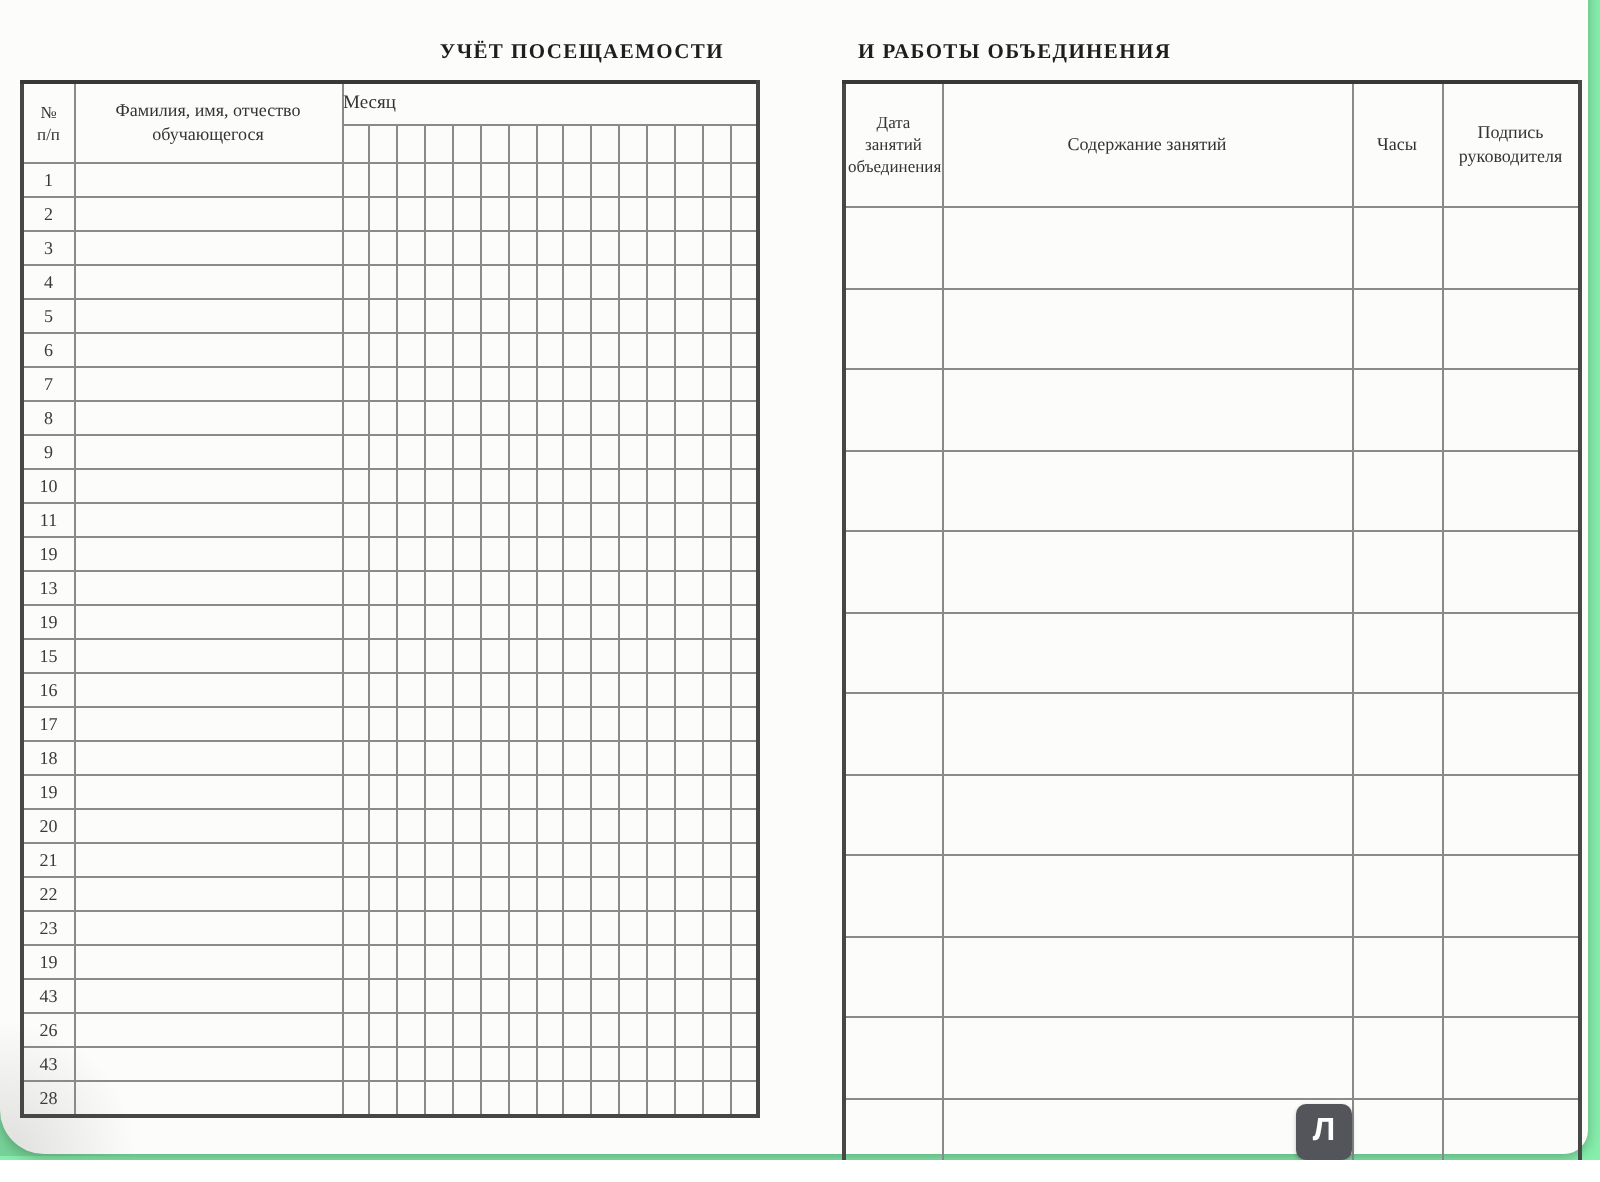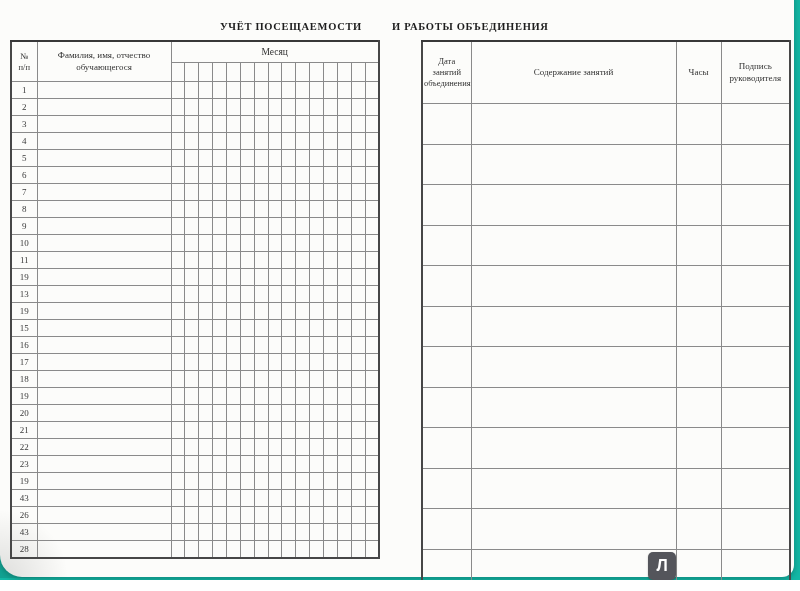--- a/index.html
+++ b/index.html
@@ -1,46 +1,46 @@
 <!DOCTYPE html>
 <html><head>
 <meta charset="utf-8">
 <style>
   html,body{margin:0;padding:0;}
   .stage{
     position:relative;width:800px;height:580px;overflow:hidden;
-    background:#14b8a6;
+    background:#86efac;
     font-family:"Liberation Serif","DejaVu Serif",serif;
     color:#2b2b2b;
   }
   .page{
     position:absolute;left:0;top:-8px;width:794px;height:585px;
     background:#fcfcfa;
     border-radius:0 0 12px 22px;
     box-shadow:0 2px 7px rgba(0,0,0,0.28);
   }
   .corner-shade{
     position:absolute;left:0;top:500px;width:70px;height:78px;
     background:radial-gradient(circle at 0% 100%, rgba(0,0,0,0.12), rgba(0,0,0,0.0) 65%);
     pointer-events:none;
   }
   .page-title{
     position:absolute;top:21px;
     font-size:10.5px;font-weight:bold;letter-spacing:0.7px;color:#1e1e1e;
     white-space:nowrap;
   }
   .title-left{left:150px;width:212px;text-align:right;}
-  .title-right{left:392px;}
+  .title-right{left:429px;}
 
   table{border-collapse:collapse;table-layout:fixed;position:absolute;background:transparent;}
   .att{left:10px;top:40px;width:368px;border:2px solid #474747;border-top:2px solid #383838;}
   .att td{border:1px solid #8a8a8a;padding:0;vertical-align:middle;}
   .att .numhead{font-size:8.5px;color:#333;text-align:center;line-height:1.25;}
   .att .namehead{font-size:9px;color:#333;text-align:center;line-height:1.3;padding:0 12px;}
-  .att .monthhead{font-size:9.5px;color:#333;text-align:center;height:20px;}
+  .att .monthhead{font-size:9.5px;color:#333;text-align:left;height:20px;}
   .att .subcell{height:18px;}
   .att tbody td{height:16px;}
   .att .rownum{font-size:9px;color:#3a3a3a;text-align:center;}
 
   .work{left:421px;top:40px;width:368px;border:2px solid #474747;border-top:2px solid #383838;}
   .work th,.work td{border:1px solid #8a8a8a;padding:0;vertical-align:middle;}
   .work th{font-weight:normal;font-size:9px;color:#333;text-align:center;line-height:1.3;height:29px;margin-top:36px;}
   .work .th-date{font-size:8.5px;padding:0 1px;}
   .work .th-sign{padding:16px 6px;}
   .work tbody td{height:39.5px;}

